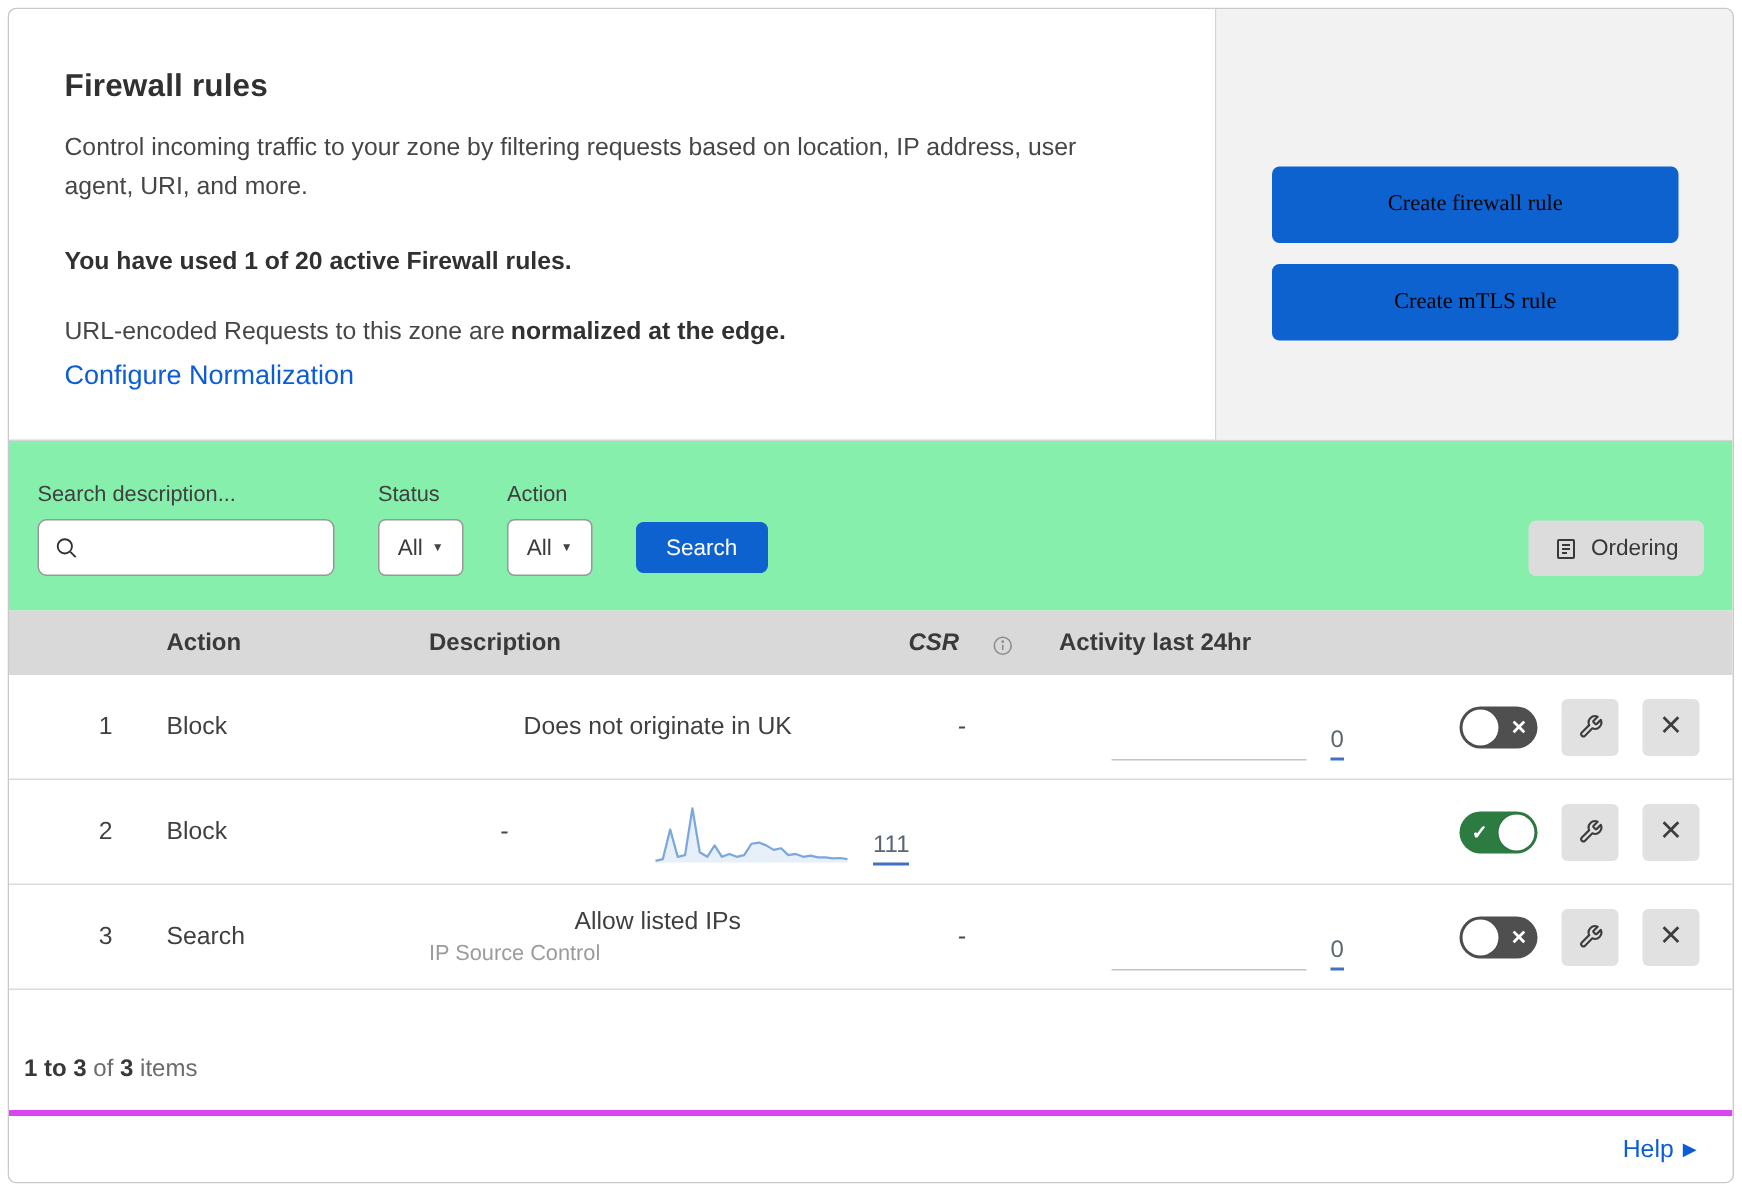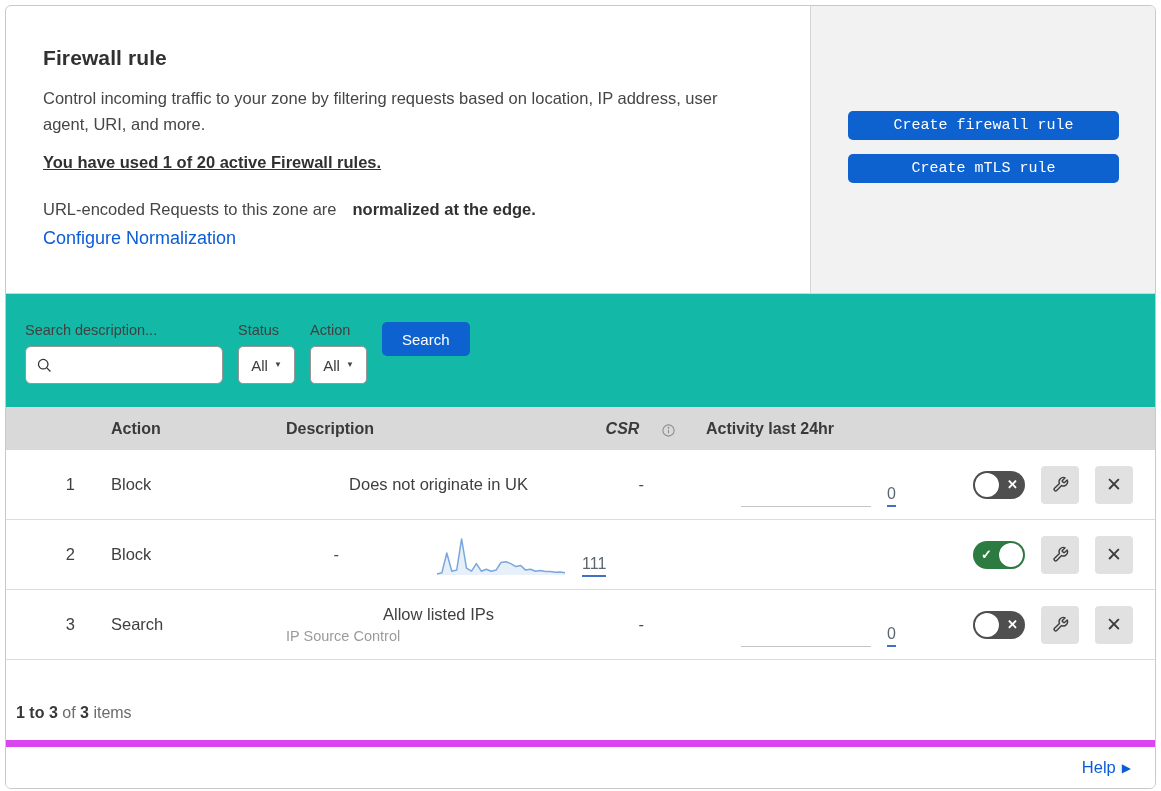--- a/index.html
+++ b/index.html
@@ -30,31 +30,31 @@
     overflow:hidden;
     background:#fff;
   }
 
   
   .top{display:flex;height:288px;border-bottom:1px solid #d5d5d5;}
   .top-left{flex:1;padding:40px 40px 0 37px;border-right:1px solid #d5d5d5;}
   .top-right{width:344px;background:var(--panel-bg);padding:105px 36px 0 37px;display:flex;flex-direction:column;gap:14px;}
   h1.title{font-size:21px;font-weight:600;color:var(--text-dark);letter-spacing:.1px;}
   .desc{margin-top:15px;font-size:16.5px;line-height:26px;color:#464646;max-width:720px;}
-  .usage{margin-top:16px;font-size:16.5px;font-weight:700;color:var(--text-dark);text-decoration:underline;}
+  .usage{margin-top:28px;font-size:16.5px;font-weight:700;color:var(--text-dark);}
   .norm{margin-top:28px;font-size:16.5px;color:#464646;}
-  .norm strong{color:var(--text-dark);margin-left:16px;}
+  .norm strong{color:var(--text-dark);margin-left:4px;}
   a.link{display:inline-block;margin-top:9px;font-size:18px;color:var(--link);cursor:pointer;}
   .btn-primary{
-    height:29px;border:none;border-radius:5px;background:var(--blue);
-    color:#ffffff;font-size:15px;font-family:Liberation Mono, monospace;cursor:pointer;width:100%;
+    height:51px;border:none;border-radius:5px;background:var(--blue);
+    color:#000000;font-size:15px;font-family:Liberation Serif, serif;cursor:pointer;width:100%;
   }
 
   
-  .filters{display:flex;align-items:flex-start;padding:28px 19px 23px 19px;gap:15px;background:#14b8a6;}
+  .filters{display:flex;align-items:flex-end;padding:28px 19px 23px 19px;gap:29px;background:#86efac;}
   .field{display:flex;flex-direction:column;gap:8px;}
   .field label{font-size:14.5px;color:#404040;}
   .search-box{
     width:198px;height:38px;border:1px solid #979797;border-radius:6px;
     display:flex;align-items:center;padding:0 10px;background:#fff;
   }
   .search-box input{border:none;outline:none;flex:1;font-size:15px;font-family:inherit;min-width:0;background:transparent;}
   .select{
     height:38px;min-width:57px;border:1px solid #979797;border-radius:5px;background:#fff;
     display:flex;align-items:center;justify-content:center;gap:6px;
@@ -111,35 +111,35 @@
   .icon-btn{
     width:38px;height:38px;border:none;border-radius:4px;background:#e1e1e1;cursor:pointer;
     display:flex;align-items:center;justify-content:center;color:#3d3d3d;flex:none;
   }
   .icon-btn .xglyph{font-size:19px;color:#3d3d3d;line-height:1;}
 
   
   .items-info{padding:44px 0 18px 10px;font-size:16px;color:#6b6b6b;background:#fff;}
   .items-info b{color:#383838;}
   .help-bar{
-    border-top:7px solid #d946ef;height:48px;display:flex;align-items:center;
+    border-top:4px solid #d946ef;height:48px;display:flex;align-items:center;
     justify-content:flex-end;padding-right:24px;background:#fff;
   }
   .help-bar a{color:var(--link);font-size:16.5px;text-decoration:none;cursor:pointer;display:flex;align-items:center;gap:6px;}
   .help-arrow{font-size:12px;}
   svg{display:block;}
 </style>
 </head>
 <body>
 
 <div class="page">
 
   <section class="top">
     <div class="top-left">
-      <h1 class="title">Firewall rule</h1>
+      <h1 class="title">Firewall rules</h1>
       <p class="desc">Control incoming traffic to your zone by filtering requests based on location, IP address, user agent, URI, and more.</p>
       <p class="usage">You have used 1 of 20 active Firewall rules.</p>
       <p class="norm"><span>URL-encoded Requests to this zone are</span><strong>normalized at the edge.</strong></p>
       <a class="link">Configure Normalization</a>
     </div>
     <div class="top-right">
       <button class="btn-primary">Create firewall rule</button>
       <button class="btn-primary">Create mTLS rule</button>
     </div>
   </section>
@@ -165,20 +165,31 @@
       </button>
     </div>
     <div class="field">
       <label>Action</label>
       <button class="select">
         <span>All</span>
         <span class="caret">▼</span>
       </button>
     </div>
     <button class="btn-search">Search</button>
+    <button class="btn-ordering">
+      <span>
+        <svg width="16" height="16" viewBox="0 0 24 24" fill="none" stroke="#383838" stroke-width="2">
+            <rect x="4" y="3" width="16" height="18" rx="1"></rect>
+            <line x1="8" y1="8" x2="16" y2="8"></line>
+            <line x1="8" y1="12" x2="16" y2="12"></line>
+            <line x1="8" y1="16" x2="13" y2="16"></line>
+          </svg>
+      </span>
+      <span>Ordering</span>
+    </button>
   </section>
 
   <section>
     <div class="thead">
       <div class="col-num"></div>
       <div class="col-action">Action</div>
       <div class="col-desc">Description</div>
       <div class="col-csr">
         <span>CSR</span>
         <span>

